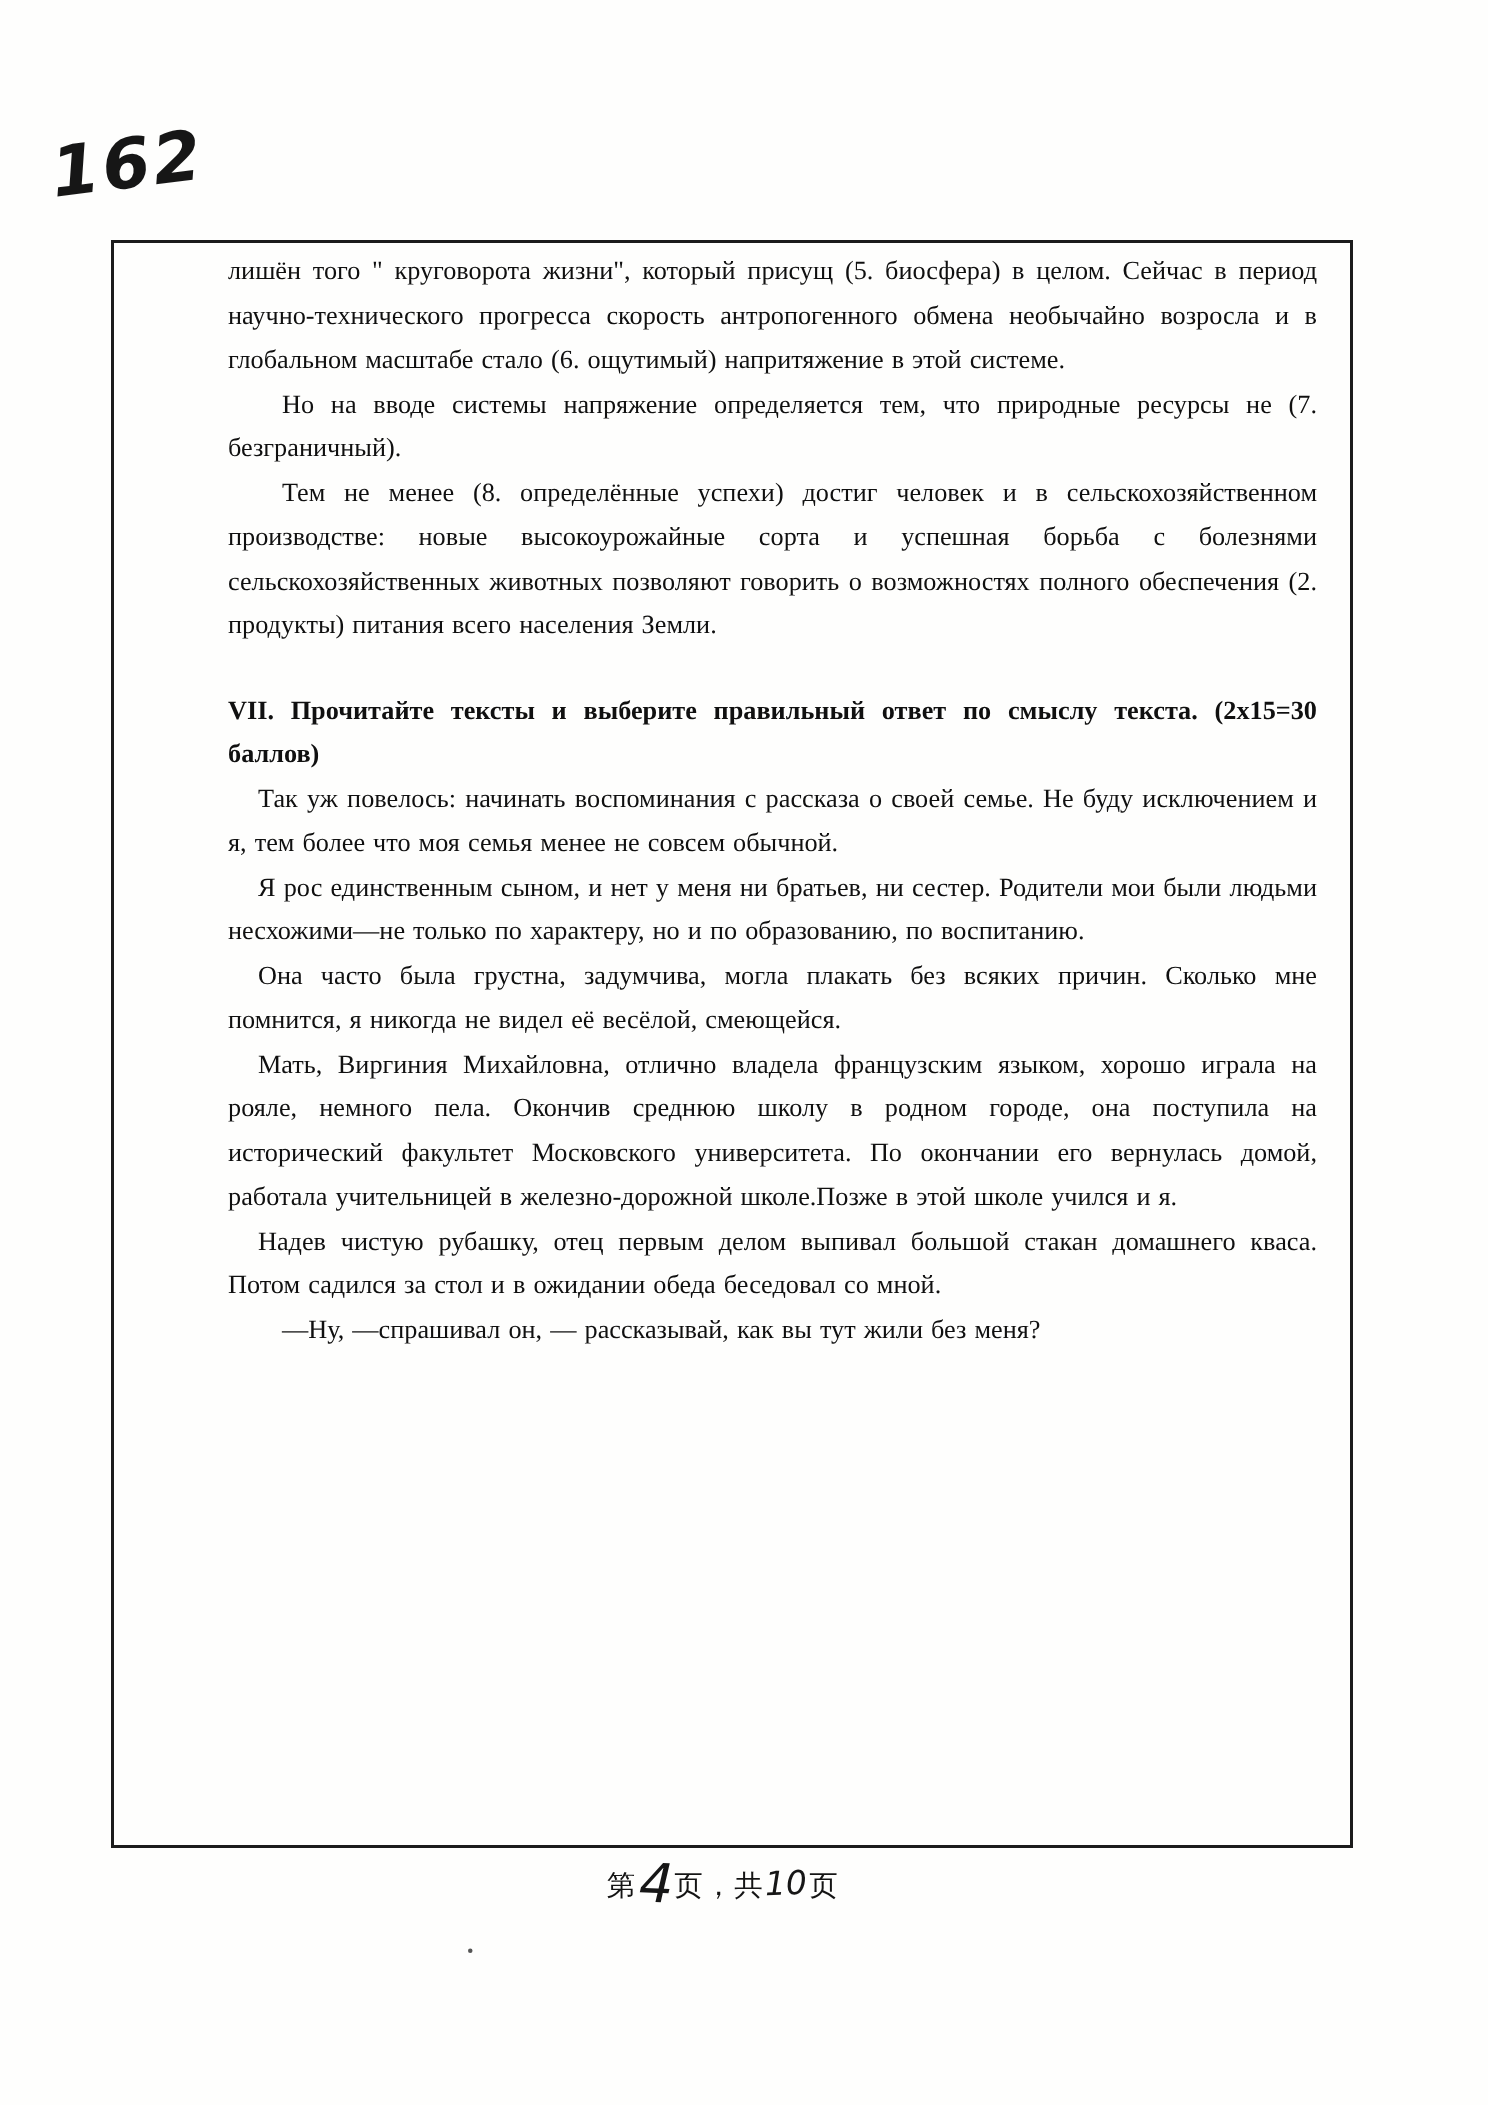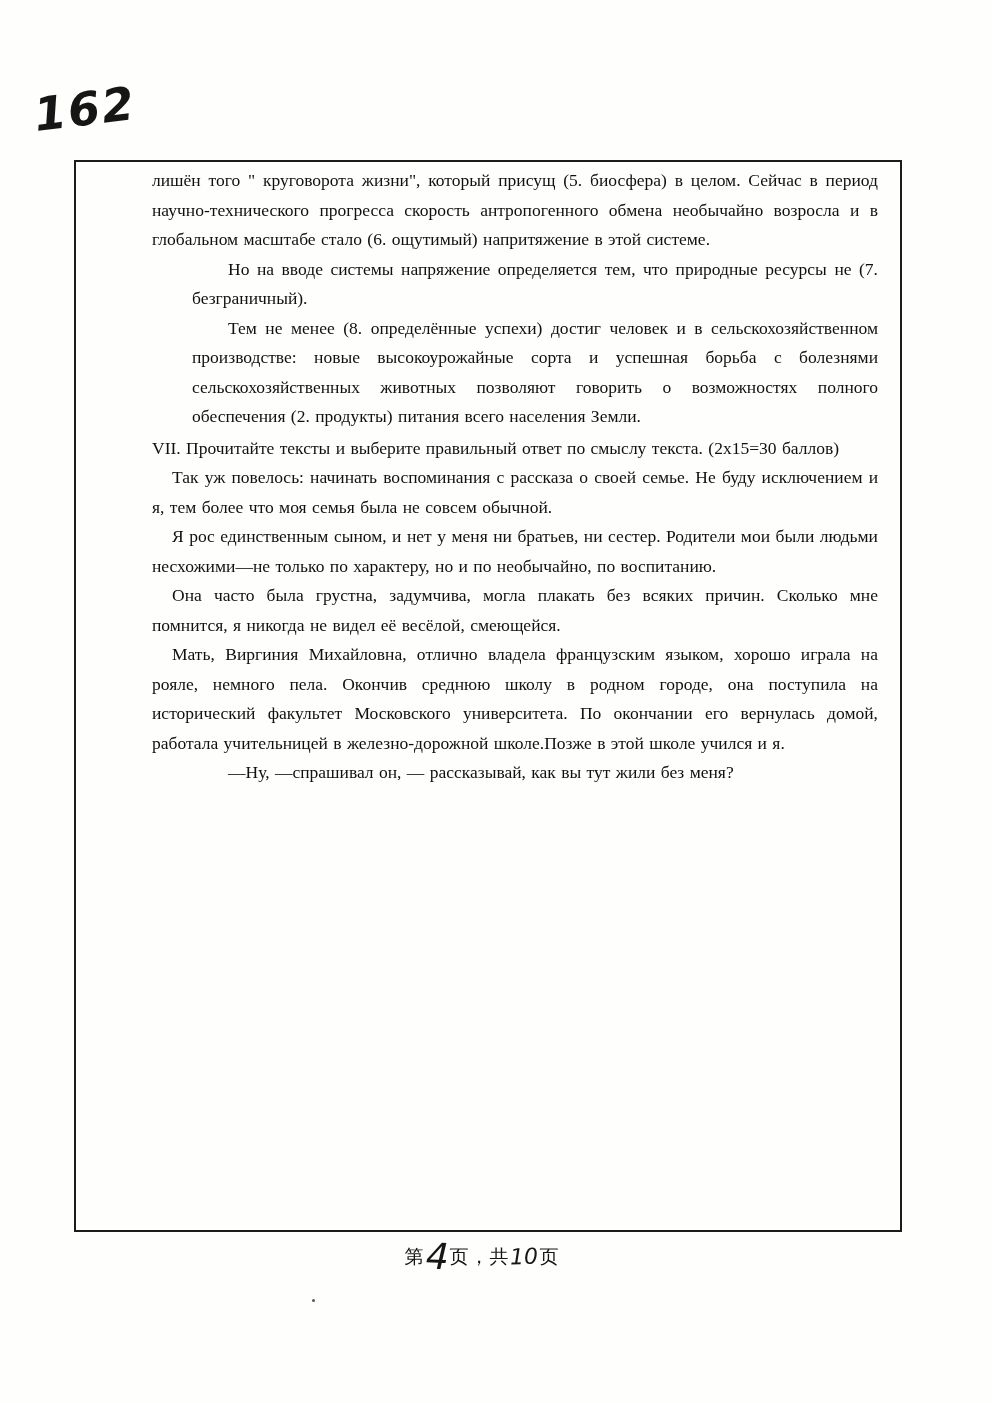--- a/index.html
+++ b/index.html
@@ -40,25 +40,25 @@
     top: 166px;
     width: 726px;
   }
   .p {
     font-size: 17.5px;
     line-height: 29.5px;
     text-align: justify;
     color: #101010;
     word-spacing: 1px;
   }
-  .ind-lg { text-indent: 36px; margin-left: 40px; }
+  .ind-lg { text-indent: 36px; }
   .ind-sm { text-indent: 20px; }
   .hdr {
-    font-weight: normal;
-    margin-top: 2px;
+    font-weight: bold;
+    margin-top: 27px;
   }
   .lbl {
     font-weight: bold;
   }
   .footer {
     position: absolute;
     left: 0;
     top: 1242px;
     width: 100%;
     text-align: center;
@@ -109,24 +109,25 @@
 
   <div class="frame"></div>
 
   <div class="content">
     <p class="p">лишён того " круговорота жизни", который присущ (5. биосфера) в целом. Сейчас в период научно-технического прогресса скорость антропогенного обмена необычайно возросла и в глобальном масштабе стало (6. ощутимый) напритяжение в этой системе.</p>
     <p class="p ind-lg">Но на вводе системы напряжение определяется тем, что природные ресурсы не (7. безграничный).</p>
     <p class="p ind-lg">Тем не менее (8. определённые успехи) достиг человек и в сельскохозяйственном производстве: новые высокоурожайные сорта и успешная борьба с болезнями сельскохозяйственных животных позволяют говорить о возможностях полного обеспечения (2. продукты) питания всего населения Земли.</p>
 
     <p class="p hdr">VII. Прочитайте тексты и выберите правильный ответ по смыслу текста. (2x15=30 баллов)</p>
 
-    <p class="p ind-sm">Так уж повелось: начинать воспоминания с рассказа о своей семье. Не буду исключением и я, тем более что моя семья была не совсем обычной.</p>
-    <p class="p ind-sm">Я рос единственным сыном, и нет у меня ни братьев, ни сестер. Родители мои были людьми несхожими—не только по характеру, но и по необычайно, по воспитанию.</p>
+    <p class="p ind-sm">Так уж повелось: начинать воспоминания с рассказа о своей семье. Не буду исключением и я, тем более что моя семья менее не совсем обычной.</p>
+    <p class="p ind-sm">Я рос единственным сыном, и нет у меня ни братьев, ни сестер. Родители мои были людьми несхожими—не только по характеру, но и по образованию, по воспитанию.</p>
     <p class="p ind-sm">Она часто была грустна, задумчива, могла плакать без всяких причин. Сколько мне помнится, я никогда не видел её весёлой, смеющейся.</p>
     <p class="p ind-sm">Мать, Виргиния Михайловна, отлично владела французским языком, хорошо играла на рояле, немного пела. Окончив среднюю школу в родном городе, она поступила на исторический факультет Московского университета. По окончании его вернулась домой, работала учительницей в железно-дорожной школе.Позже в этой школе учился и я.</p>
+    <p class="p ind-sm">Надев чистую рубашку, отец первым делом выпивал большой стакан домашнего кваса. Потом садился за стол и в ожидании обеда беседовал со мной.</p>
     <p class="p ind-lg">—Ну, —спрашивал он, — рассказывай, как вы тут жили без меня?</p>
   </div>
 
   <div class="footer">
     <span class="printed">第</span><span class="hw hw-big">4</span><span class="printed">页，共</span><span class="hw hw-small">10</span><span class="printed">页</span>
   </div>
 
   <div class="speck"></div>
 
 </div>

